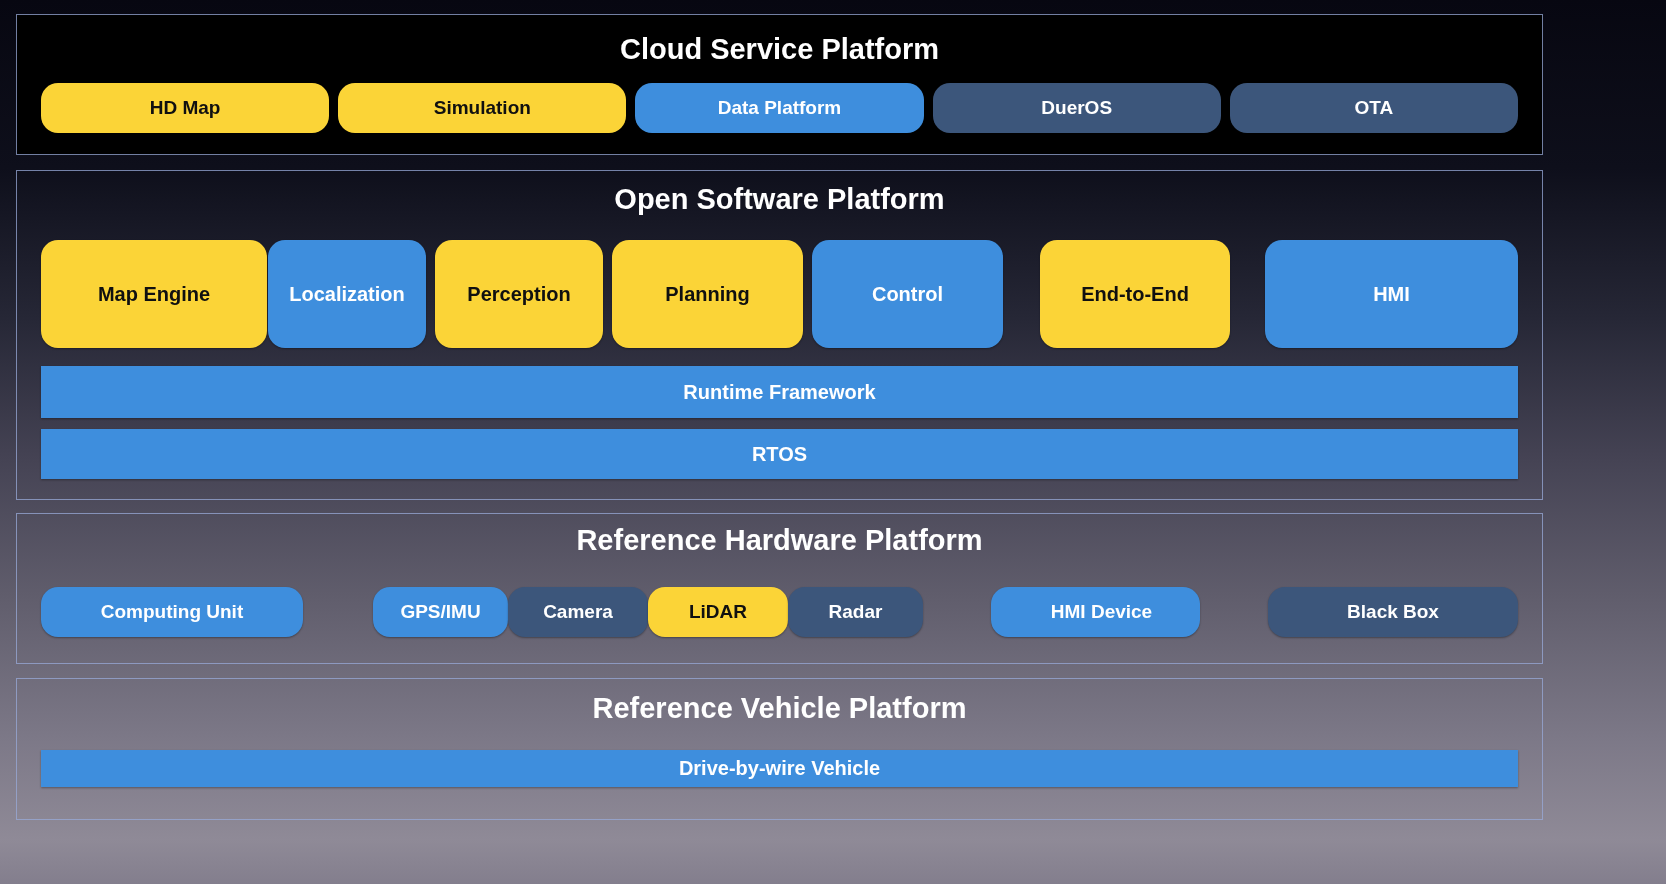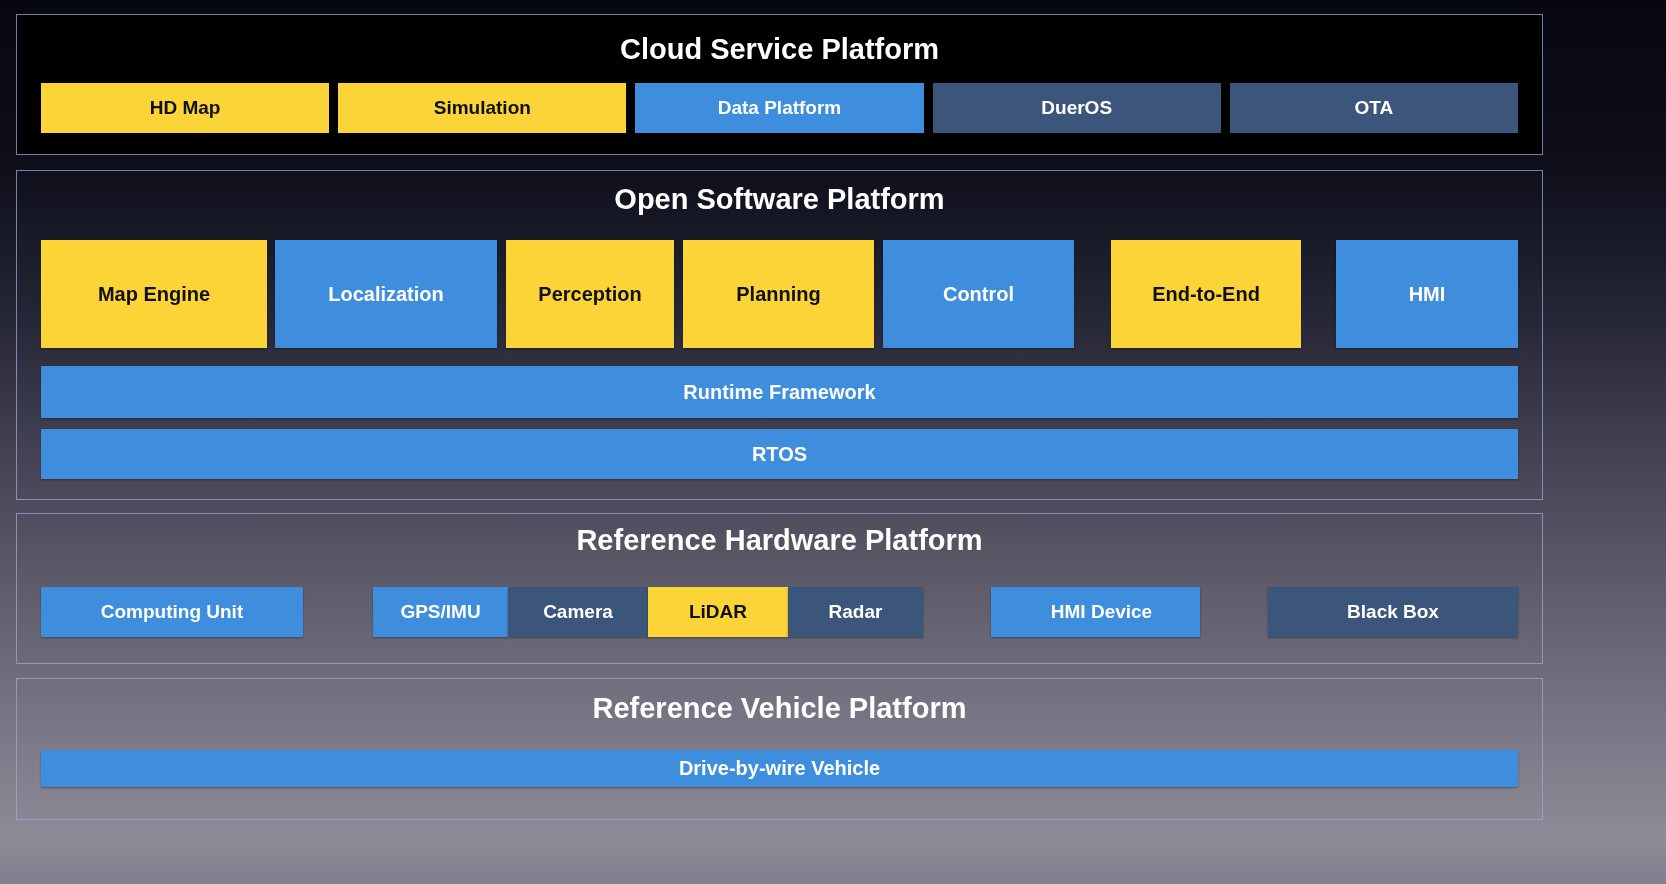--- a/index.html
+++ b/index.html
@@ -34,34 +34,35 @@
   .sec-software .sec-title{padding-top:10px;}
   .sec-hardware .sec-title{padding-top:8px;}
   .sec-vehicle .sec-title{padding-top:11px;}
 
   .box{
     box-sizing:border-box;
     display:flex;align-items:center;justify-content:center;
     font-weight:700;
     text-align:center;
     box-shadow:0 1px 2px rgba(0,0,0,0.35);
+    border-radius:17px;
   }
   .box[data-variant="yellow"]{background:var(--yellow,#fbd437);color:#101010;}
   .box[data-variant="blue"]{background:var(--blue,#3e8edd);color:#fff;}
   .box[data-variant="navy"]{background:var(--navy,#3c567b);color:#fff;}
 
   
   .cloud-row{display:flex;gap:9px;padding:0 24px;margin-top:16px;}
   .cloud-row .box{flex:1 1 0;height:50px;font-size:19px;}
 
   
   .sw-row{display:flex;padding:0 24px;margin-top:23px;}
   .sw-row .box{height:108px;font-size:20px;}
   .sw-row .box:nth-child(1){width:226px;}
-  .sw-row .box:nth-child(2){width:222px;margin-left:8px;}
+  .sw-row .box:nth-child(2){width:158px;margin-left:1px;}
   .sw-row .box:nth-child(3){width:168px;margin-left:9px;}
   .sw-row .box:nth-child(4){width:191px;margin-left:9px;}
   .sw-row .box:nth-child(5){width:191px;margin-left:9px;}
   .sw-row .box:nth-child(6){width:190px;margin-left:37px;}
   .sw-row .box:nth-child(7){flex:1;margin-left:35px;}
 
   
   .bar{
     box-sizing:border-box;
     margin-left:24px;margin-right:24px;

